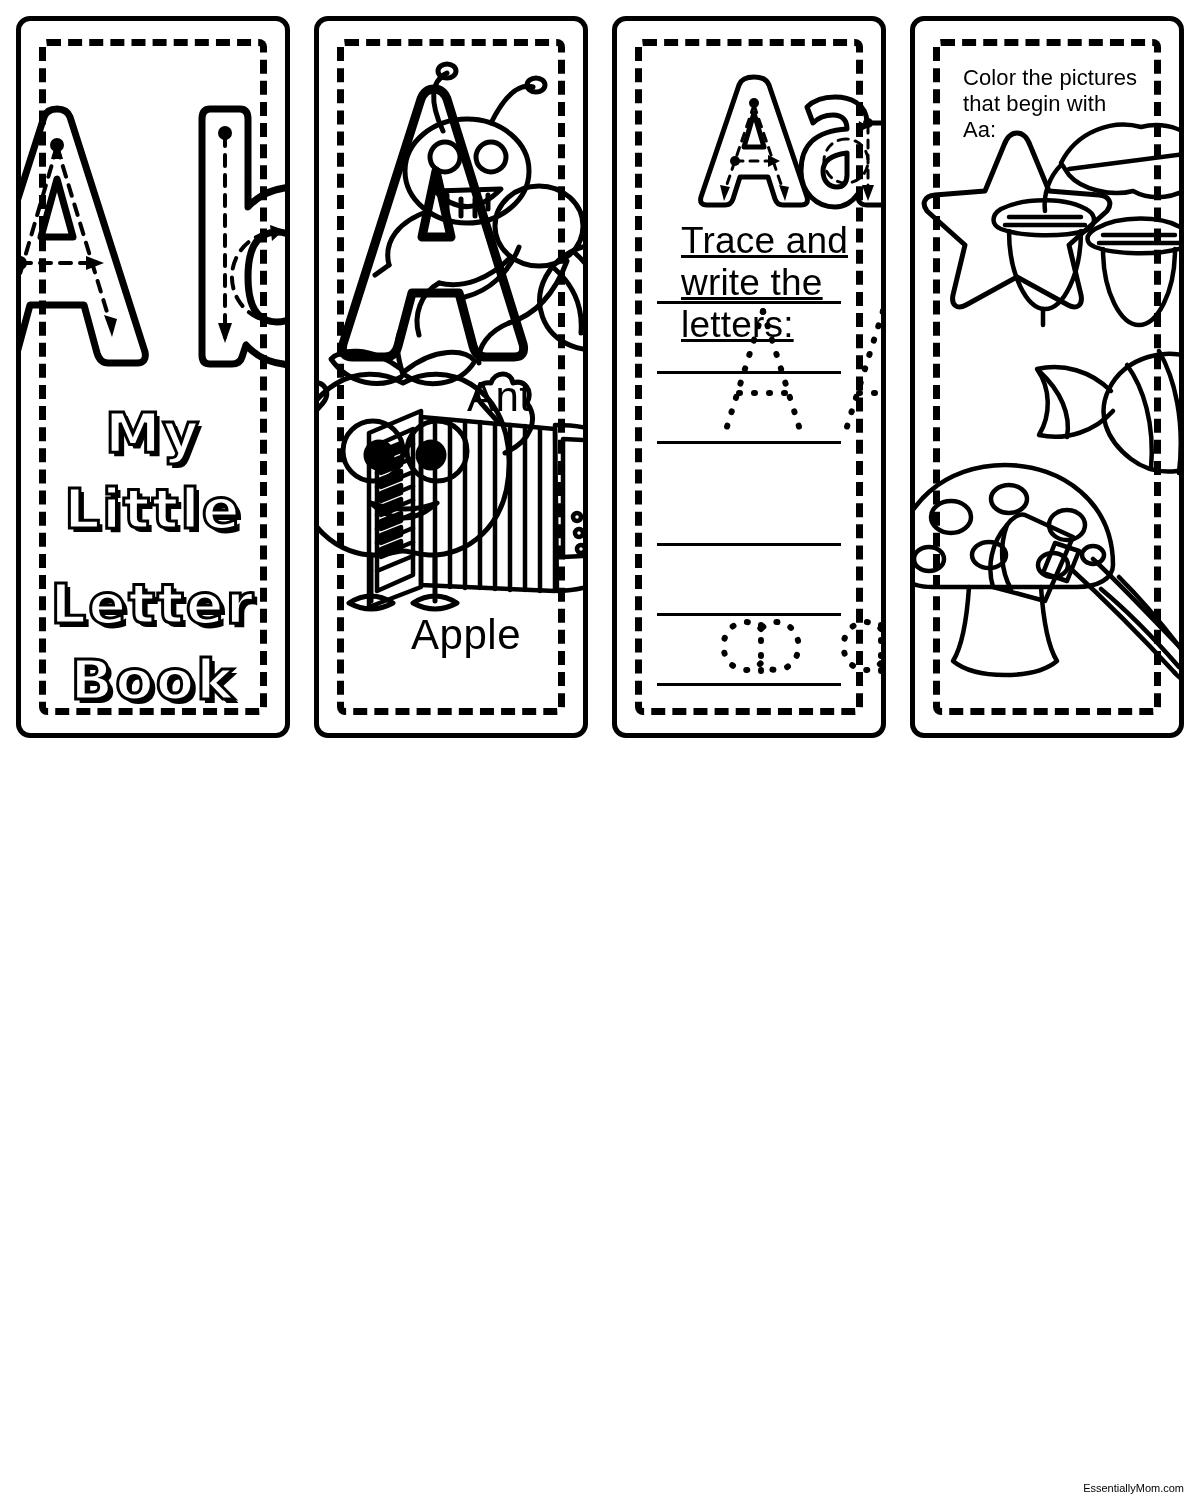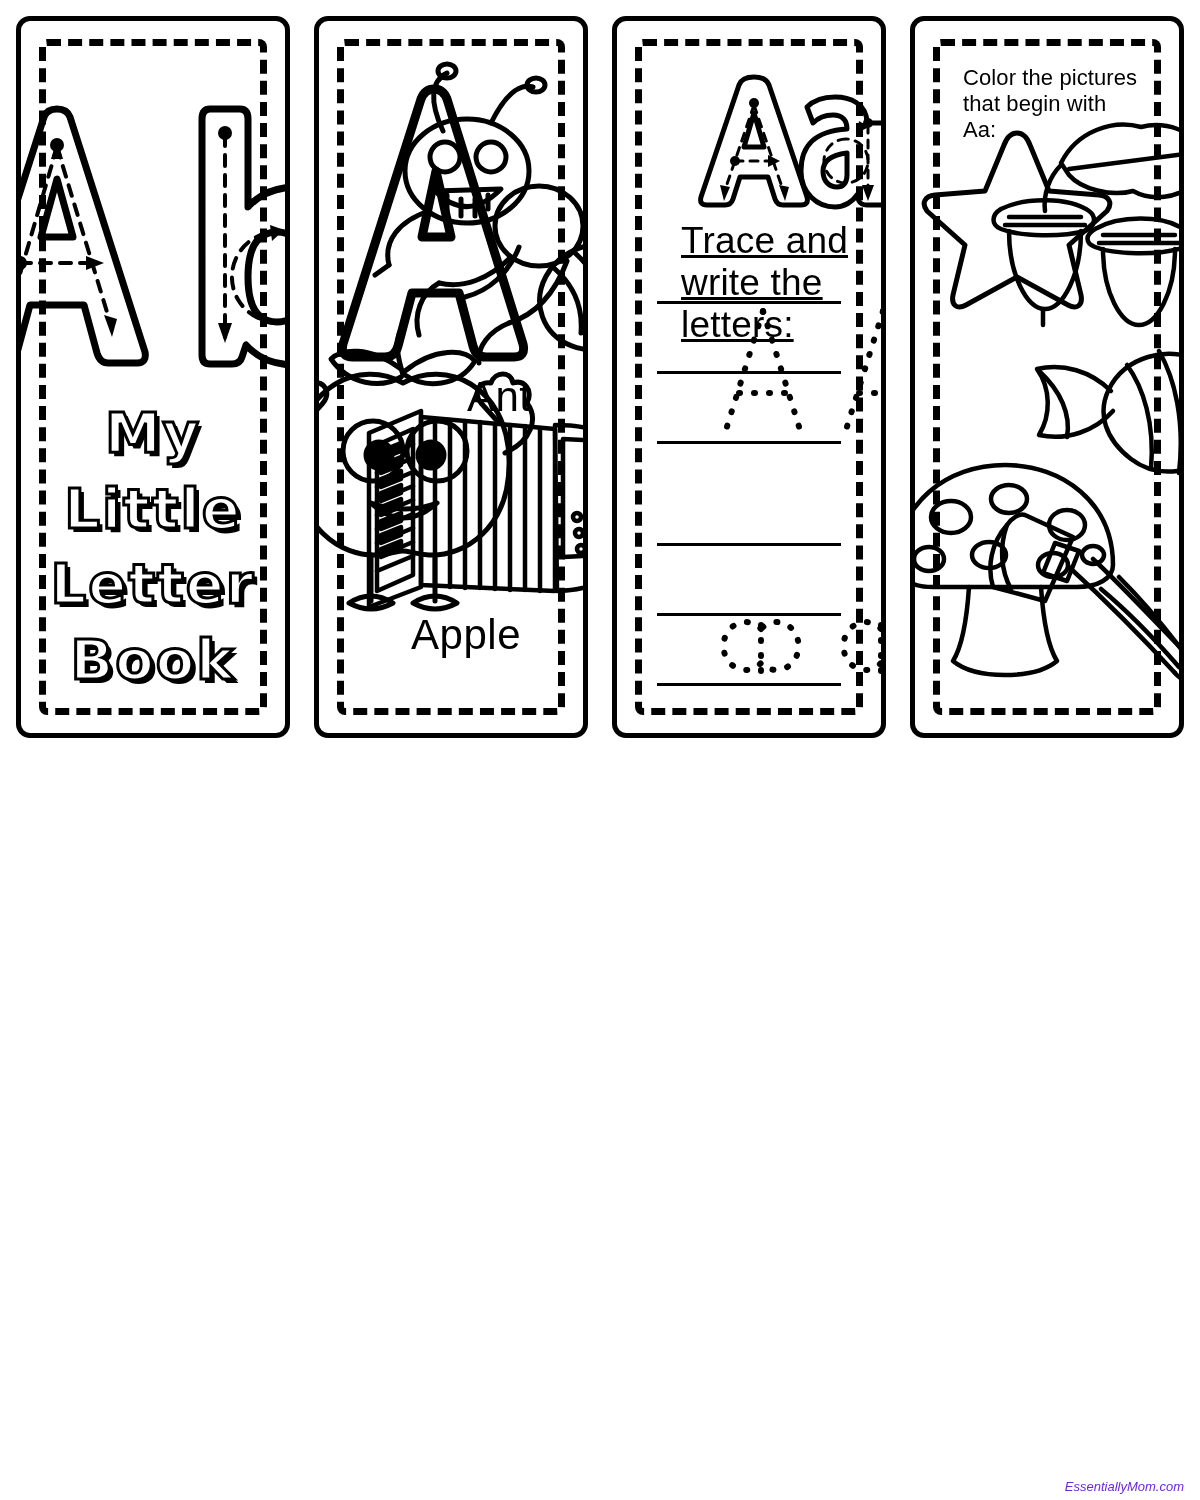--- a/index.html
+++ b/index.html
@@ -78,21 +78,21 @@
     text-align: center;
     font-family: "DejaVu Sans", sans-serif;
     font-weight: bold;
     font-size: 56px;
     line-height: 1.35;
     letter-spacing: 2px;
     color: #fff;
     -webkit-text-stroke: 3px #000;
     text-shadow: 4px 4px 0 #000;
   }
-  .cover-title .line2 { display: block; }
+  .cover-title .line2 { display: block; margin-top: 20px; }
 
   
   .pic-wrap { position: absolute; }
   .label {
     font-family: "Liberation Sans", sans-serif;
     font-size: 42px;
     color: #000000;
     letter-spacing: 0.5px;
   }
 
@@ -134,24 +134,23 @@
     left: 18px;
     right: 10px;
     font-size: 22px;
     letter-spacing: 0.1px;
   }
 
   .credit {
     position: absolute;
     right: 16px;
     bottom: 6px;
-    font-size: 13px;
-    color: #6d28d9;
+    font-size: 11px;
+    color: #000000;
     font-family: "Liberation Sans", sans-serif;
-    font-style: italic;
   }
 
   svg { display: block; }
 </style>
 </head>
 <body>
 
 <div class="sheet">
 
   <div class="card">

